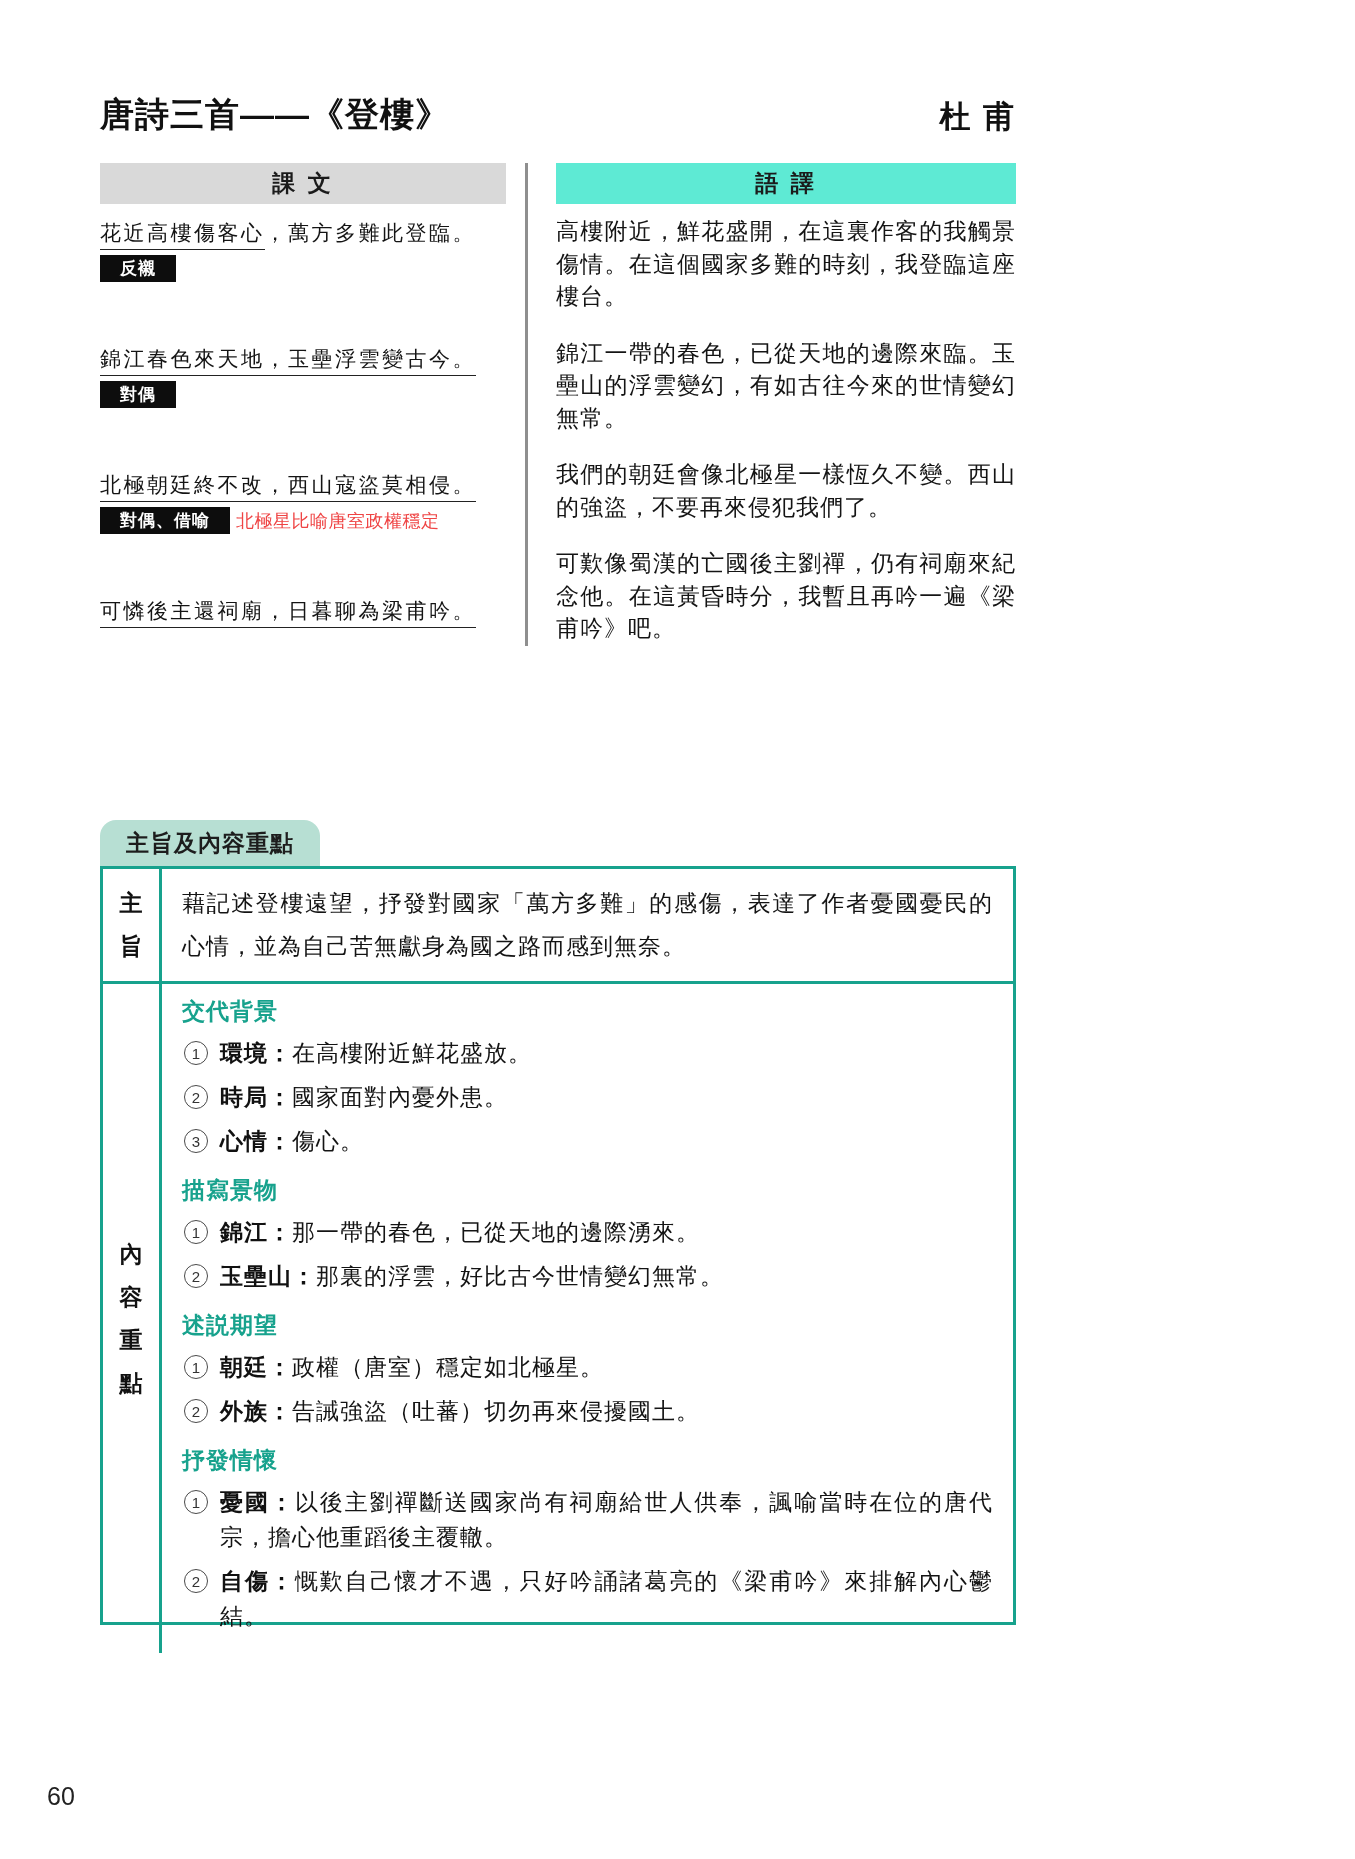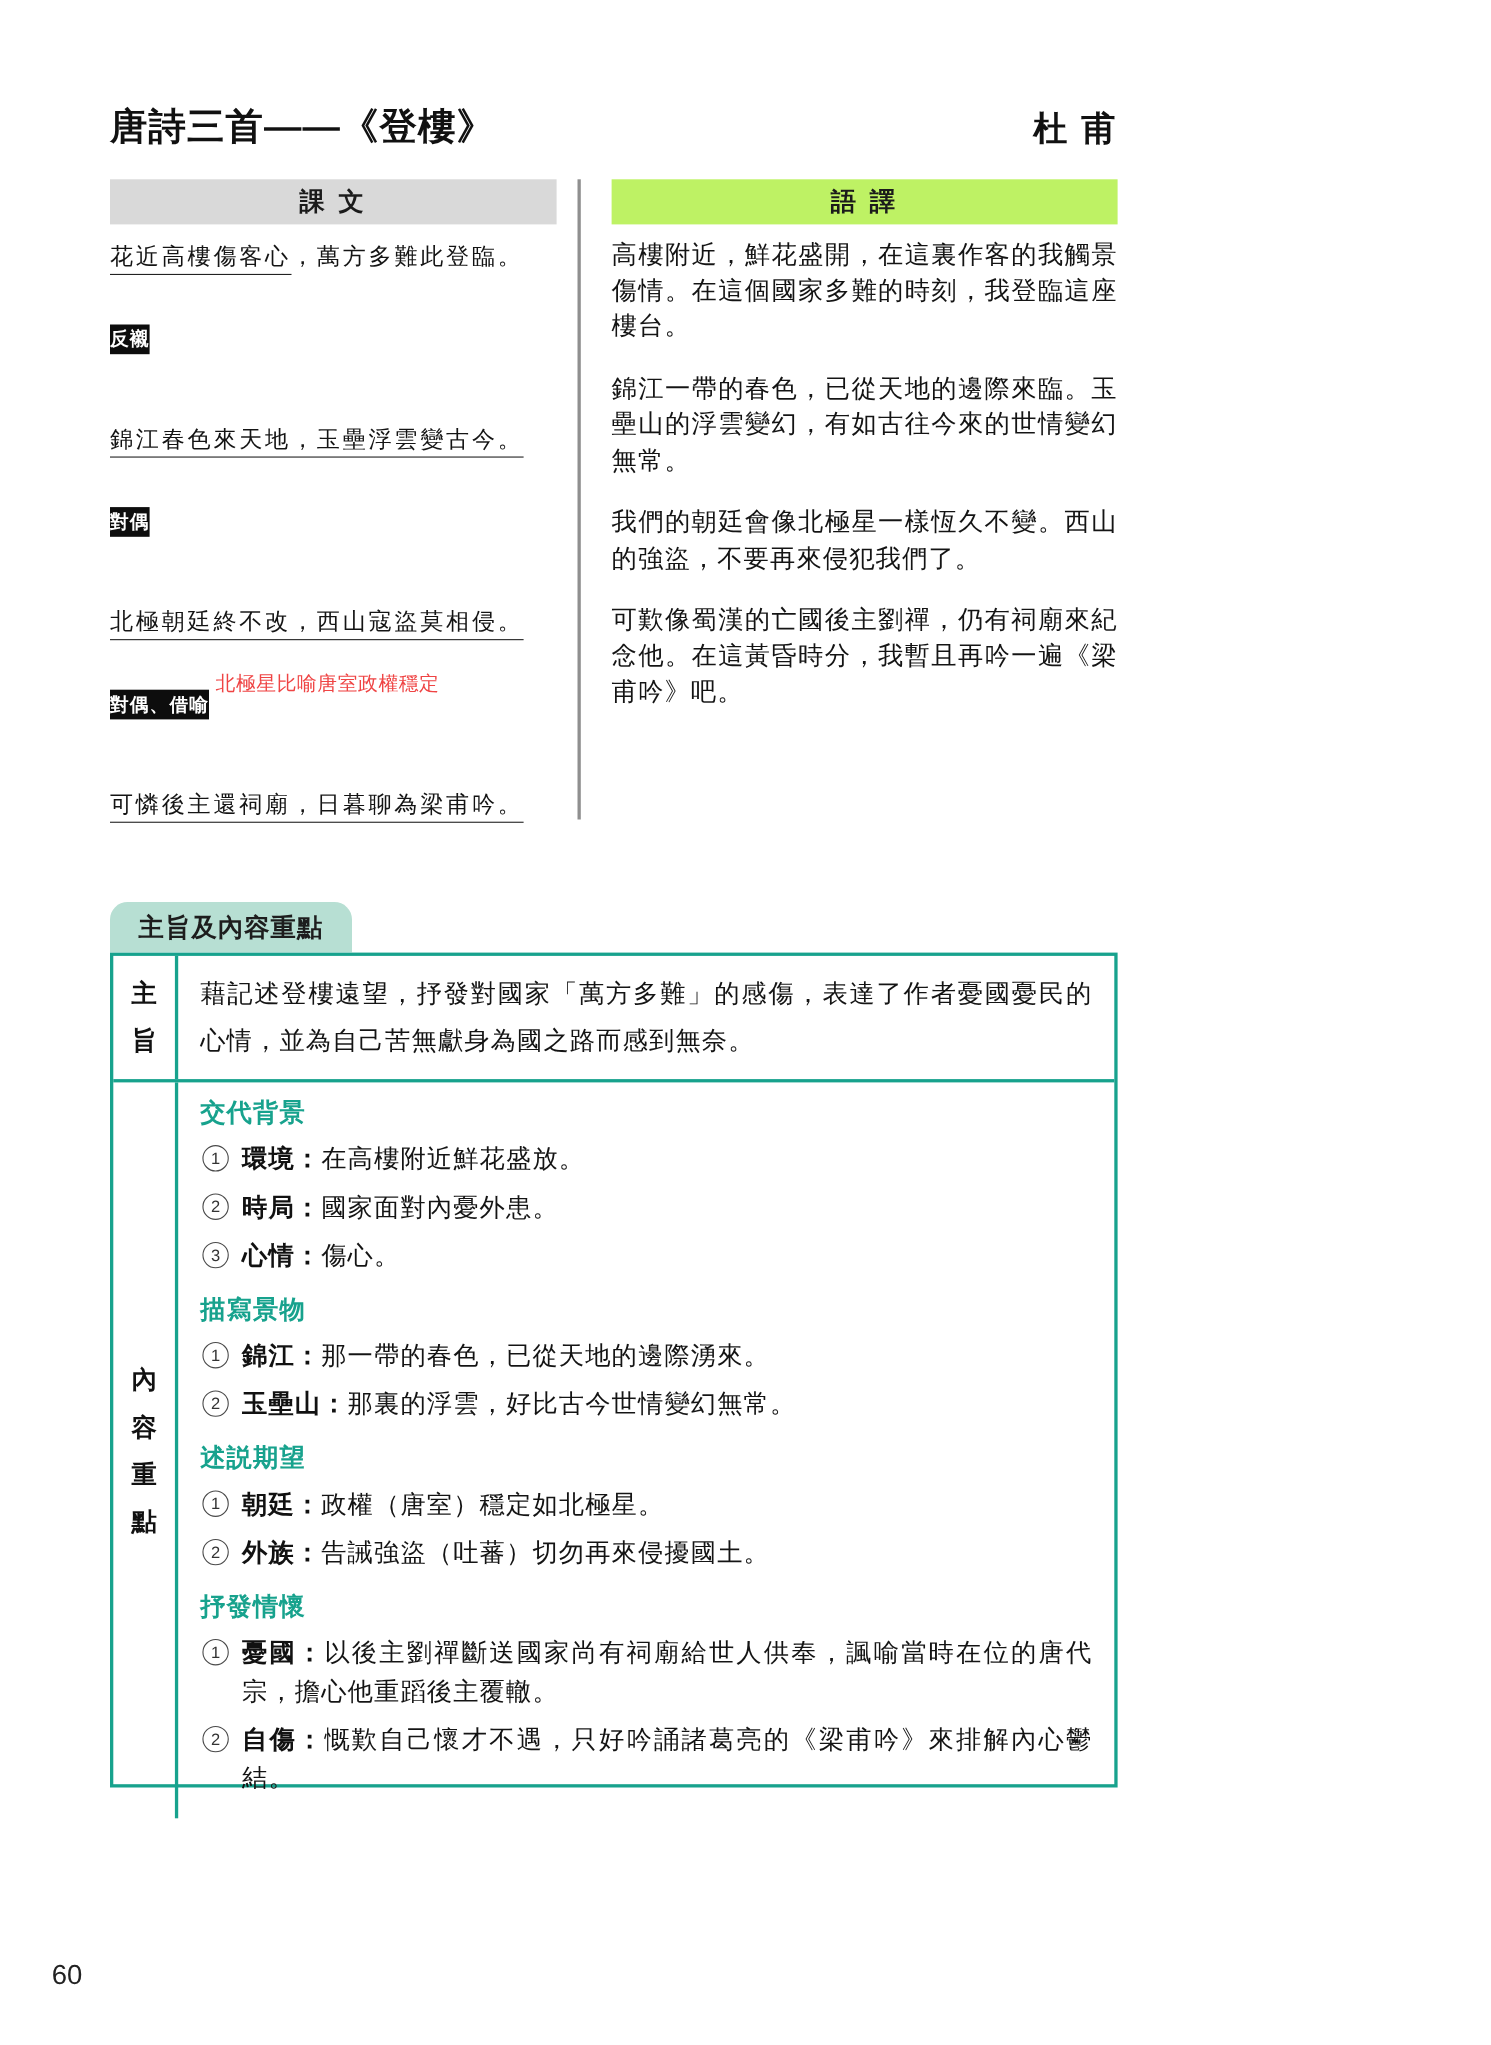--- a/index.html
+++ b/index.html
@@ -16,29 +16,29 @@
 
   
   .columns{position:absolute;top:163px;left:100px;width:916px;display:flex;}
   .col-left{width:406px;flex:none;}
   .divider{width:3px;background:#8f8f8f;margin:0 28px 0 19px;flex:none;}
   .col-right{flex:1;}
   .col-header{height:41px;display:flex;align-items:center;justify-content:center;
               font-family:"Liberation Sans",sans-serif;font-weight:bold;
               font-size:23px;letter-spacing:3px;color:#1b1b1b;}
   .col-header.gray{background:#d9d9d9;}
-  .col-header.teal{background:#bef264;}
+  .col-header.teal{background:#5eead4;}
 
   .poem-block{margin-top:15px;}
   .poem-block + .poem-block{margin-top:63px;}
   .poem-line{margin:0;font-size:21px;letter-spacing:2.5px;line-height:28px;color:#141414;}
   .poem-line .u{border-bottom:1.6px solid #222;padding-bottom:4px;}
   .tag-row{margin-top:8px;display:flex;align-items:center;}
   .tag{background:#0d0d0d;color:#ffffff;font-family:"Liberation Sans",sans-serif;
-       font-weight:bold;font-size:17px;padding:2px 0;letter-spacing:1px;margin-top:40px;}
+       font-weight:bold;font-size:17px;padding:2px 20px;letter-spacing:1px;}
   .tag-note{font-family:"Liberation Sans",sans-serif;font-size:18px;color:#ef4444;
             margin-left:6px;letter-spacing:0.5px;}
   .tag-note:empty{display:none;}
 
   .trans-para{margin:0 0 24px;font-size:23px;line-height:32.5px;letter-spacing:1px;
               text-align:justify;color:#141414;}
   .col-right .trans-para:first-of-type{margin-top:12px;}
   .trans-para:last-of-type{margin-bottom:0;}
 
   

